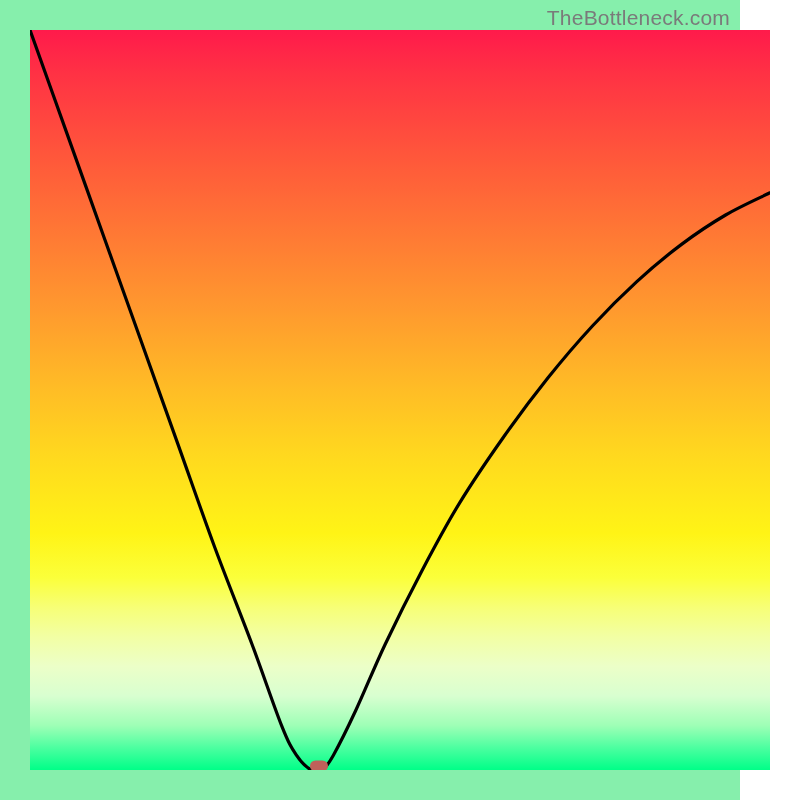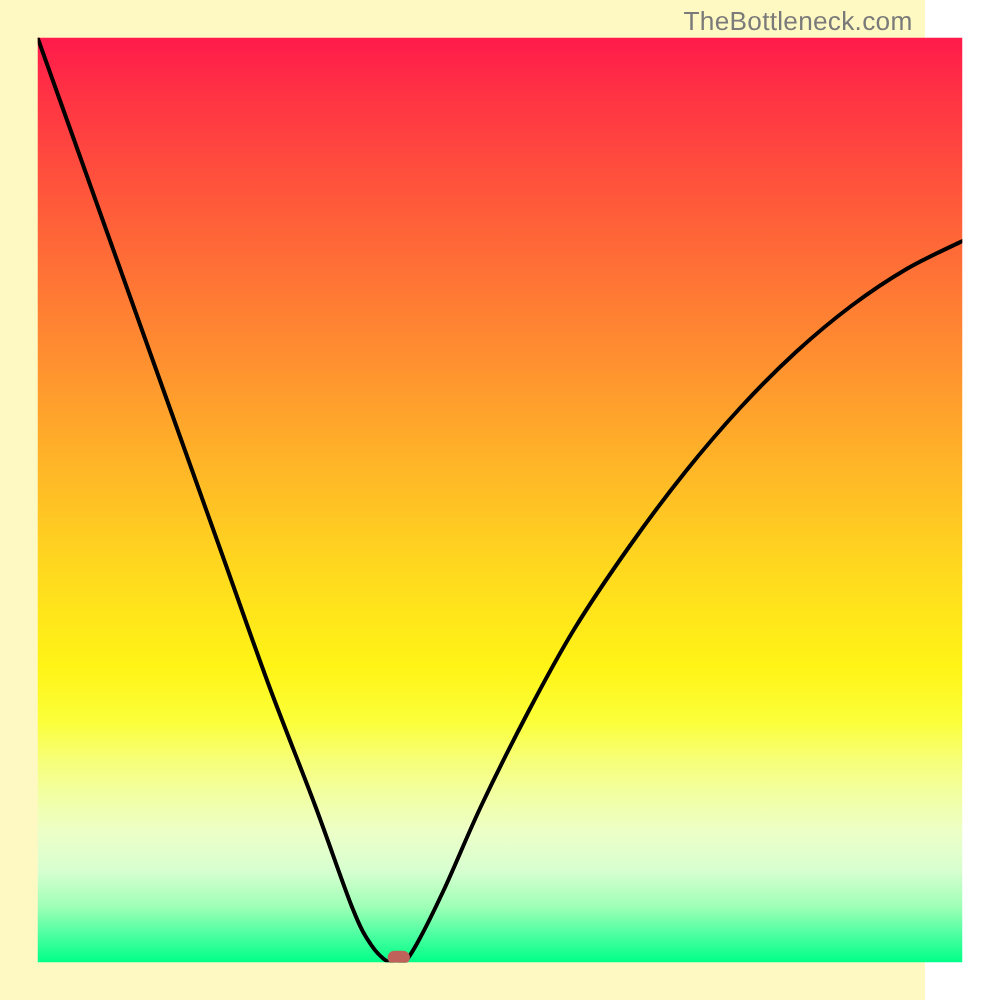--- a/index.html
+++ b/index.html
@@ -7,21 +7,21 @@
     padding: 0;
     width: 800px;
     height: 800px;
     overflow: hidden;
     font-family: Arial, Helvetica, sans-serif;
   }
   .frame {
     position: relative;
     width: 740px;
     height: 800px;
-    background: #fef9c3;
+    background: #86efac;
   }
   .plot-area {
     position: absolute;
     left: 30px;
     top: 30px;
     width: 740px;
     height: 740px;
     overflow: hidden;
   }
   .gradient-bg {

